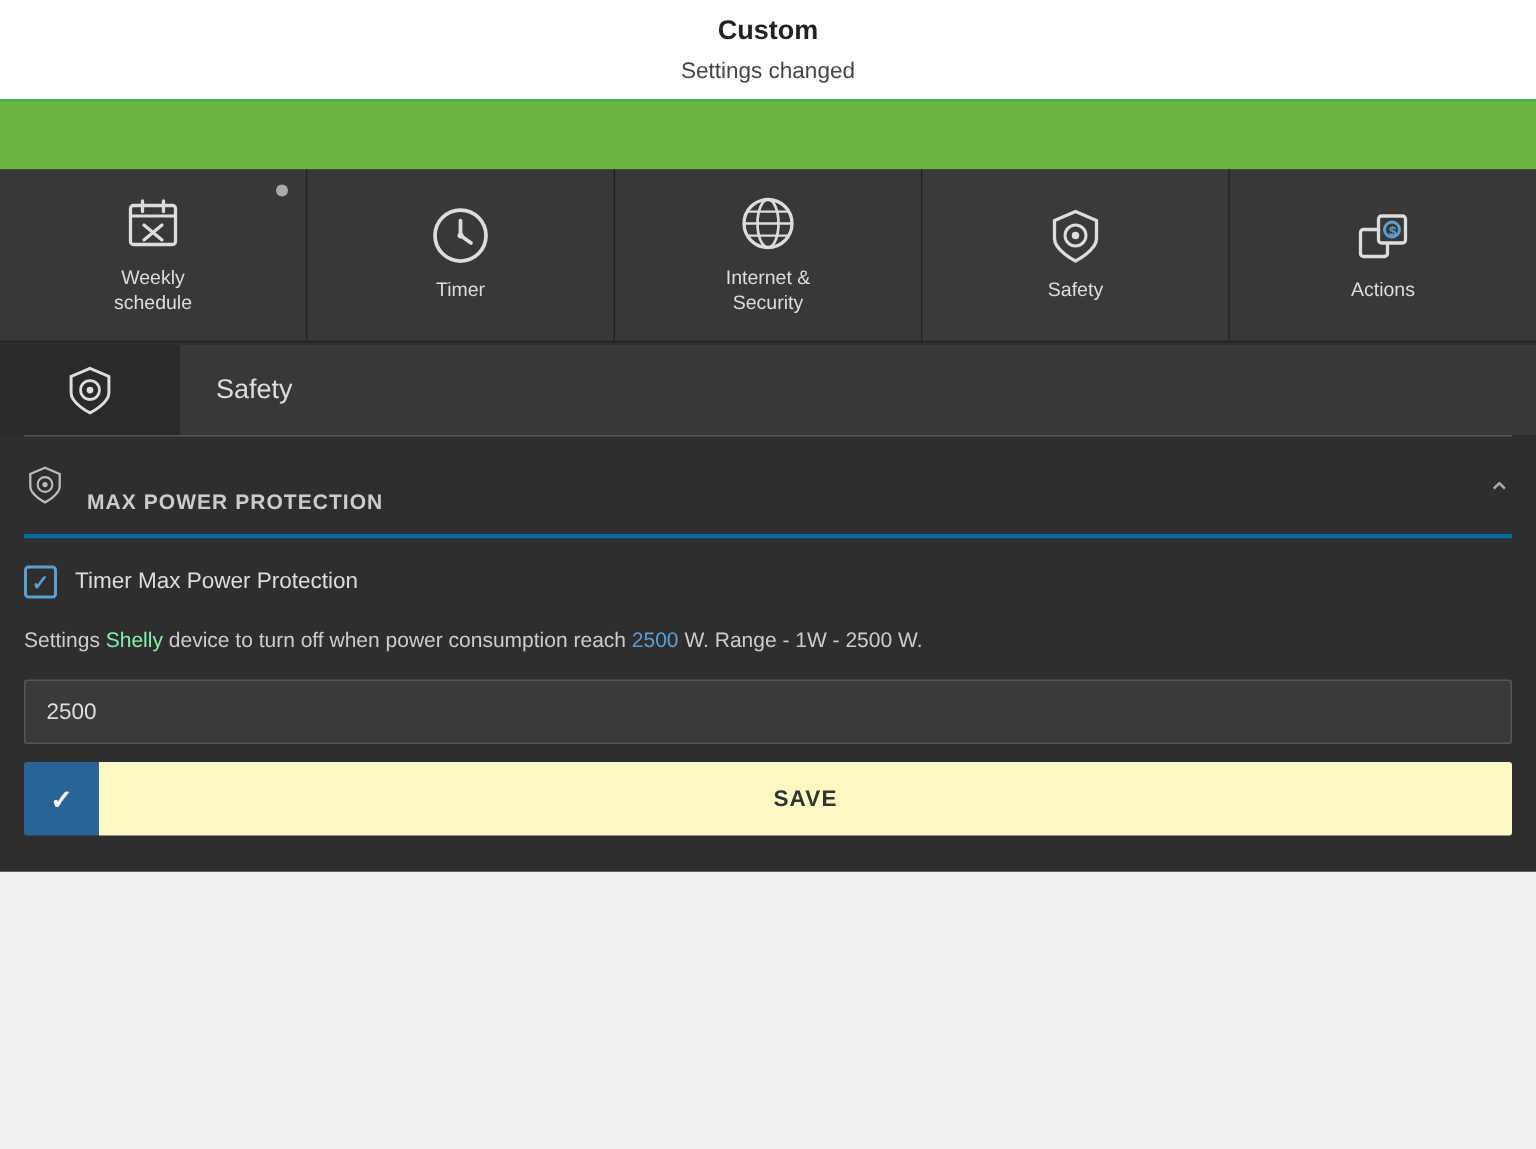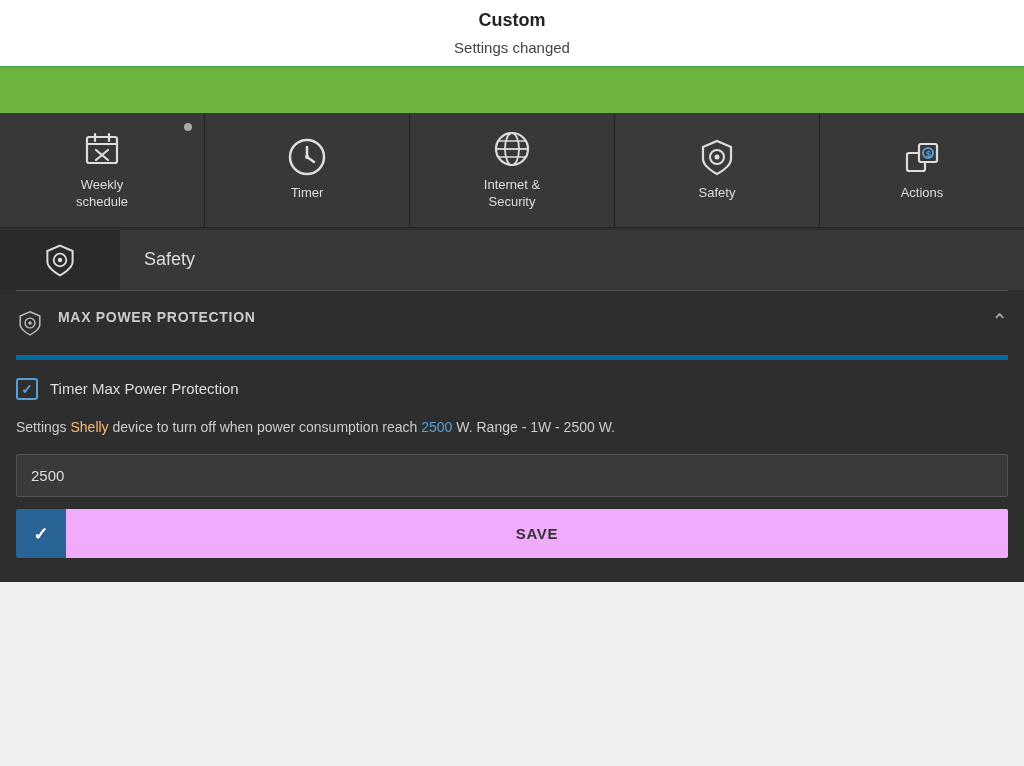--- a/index.html
+++ b/index.html
@@ -121,23 +121,23 @@
     
     .section-divider {
       border: none;
       border-top: 1px solid #555;
       margin: 0 0 0 0;
     }
 
     
     .accordion-header {
       display: flex;
-      align-items: flex-start;
+      align-items: flex-end;
       padding: 18px 0 14px;
-      border-bottom: 5px solid #0369a1;
+      border-bottom: 3px solid #0369a1;
       cursor: pointer;
     }
     .accordion-icon {
       margin-right: 14px;
       color: #bbb;
     }
     .accordion-title {
       flex: 1;
       font-size: 14px;
       font-weight: bold;
@@ -178,21 +178,21 @@
       font-size: 15px;
     }
 
     
     .description-text {
       color: #ccc;
       font-size: 14px;
       line-height: 1.6;
       padding: 4px 0 16px;
     }
-    .highlight-blue { color: #fdba74; margin-top: 40px; }
+    .highlight-blue { color: #86efac; margin-top: 40px; }
     .highlight-value { color: #5a9fd4; }
 
     
     .input-field {
       width: 100%;
       background: #3a3a3a;
       border: 1px solid #555;
       color: #ddd;
       font-size: 15px;
       padding: 12px 14px;
@@ -216,21 +216,21 @@
       cursor: pointer;
       flex-shrink: 0;
     }
     .save-checkbox-check {
       color: #fff;
       font-size: 18px;
       font-weight: bold;
     }
     .save-button {
       flex: 1;
-      background: #f0abfc;
+      background: #fef9c3;
       border: none;
       color: #333;
       font-size: 15px;
       font-weight: 600;
       letter-spacing: 0.05em;
       cursor: pointer;
       padding: 16px;
       text-align: center;
       border-radius: 0 2px 2px 0;
     }

